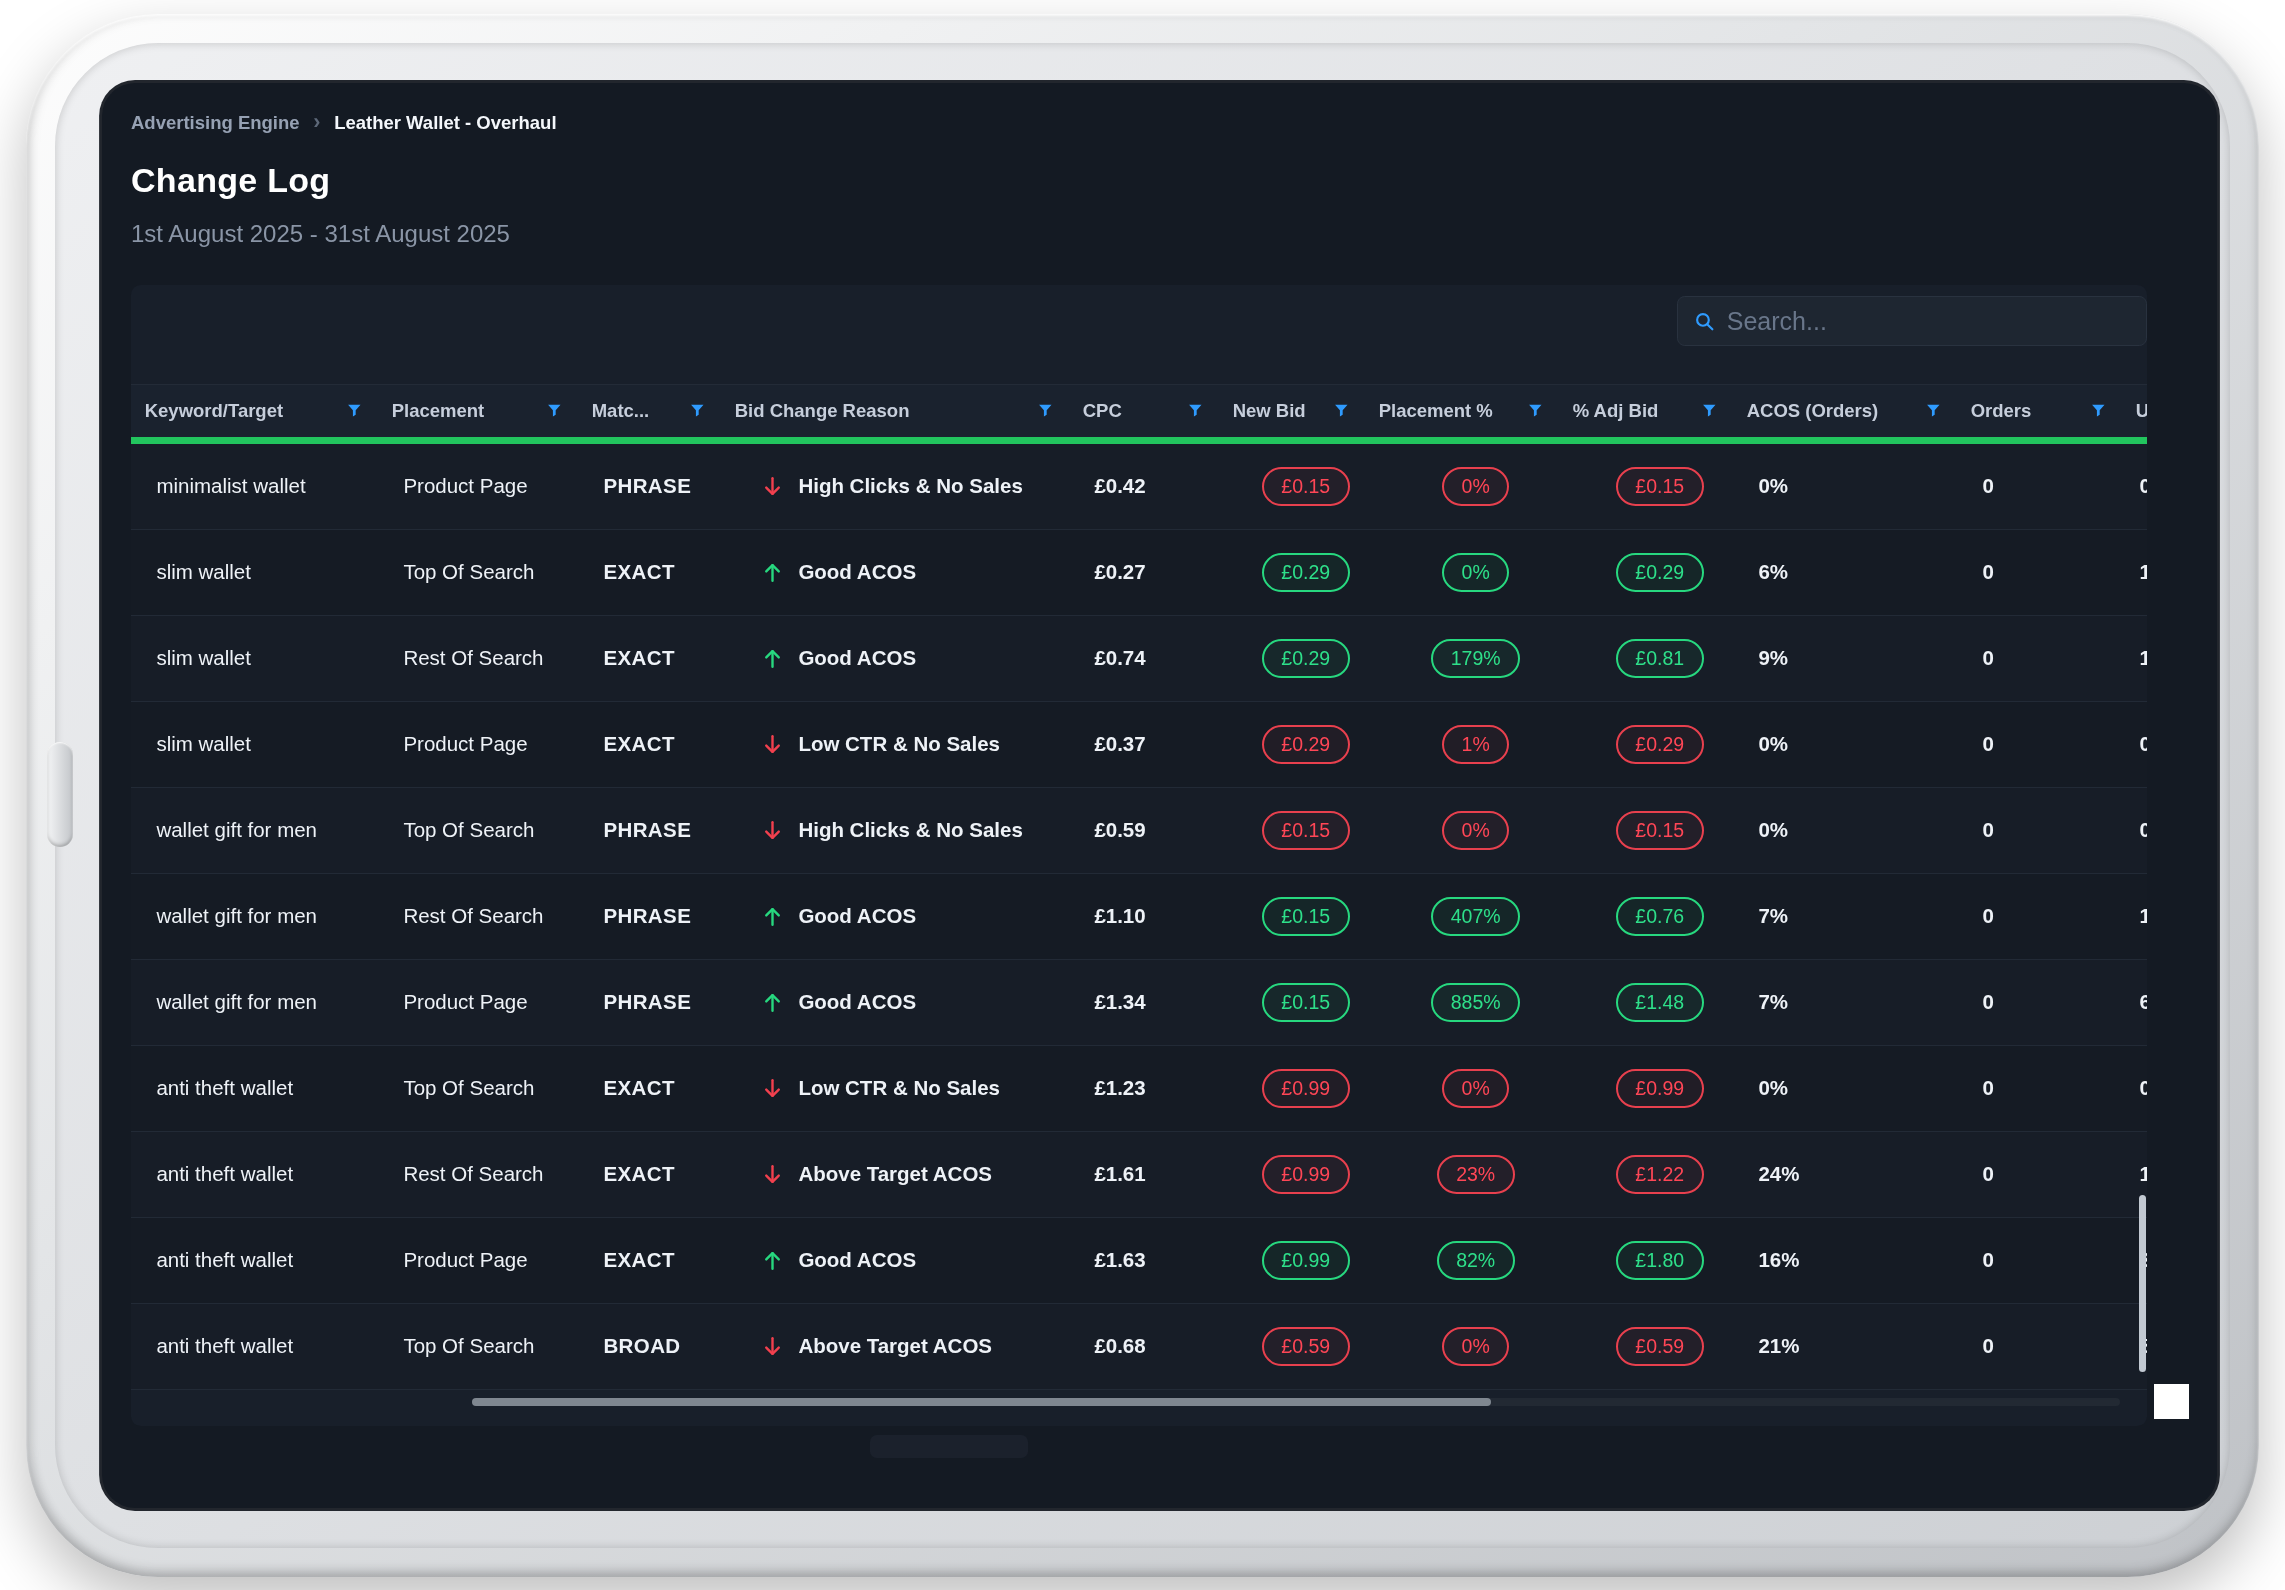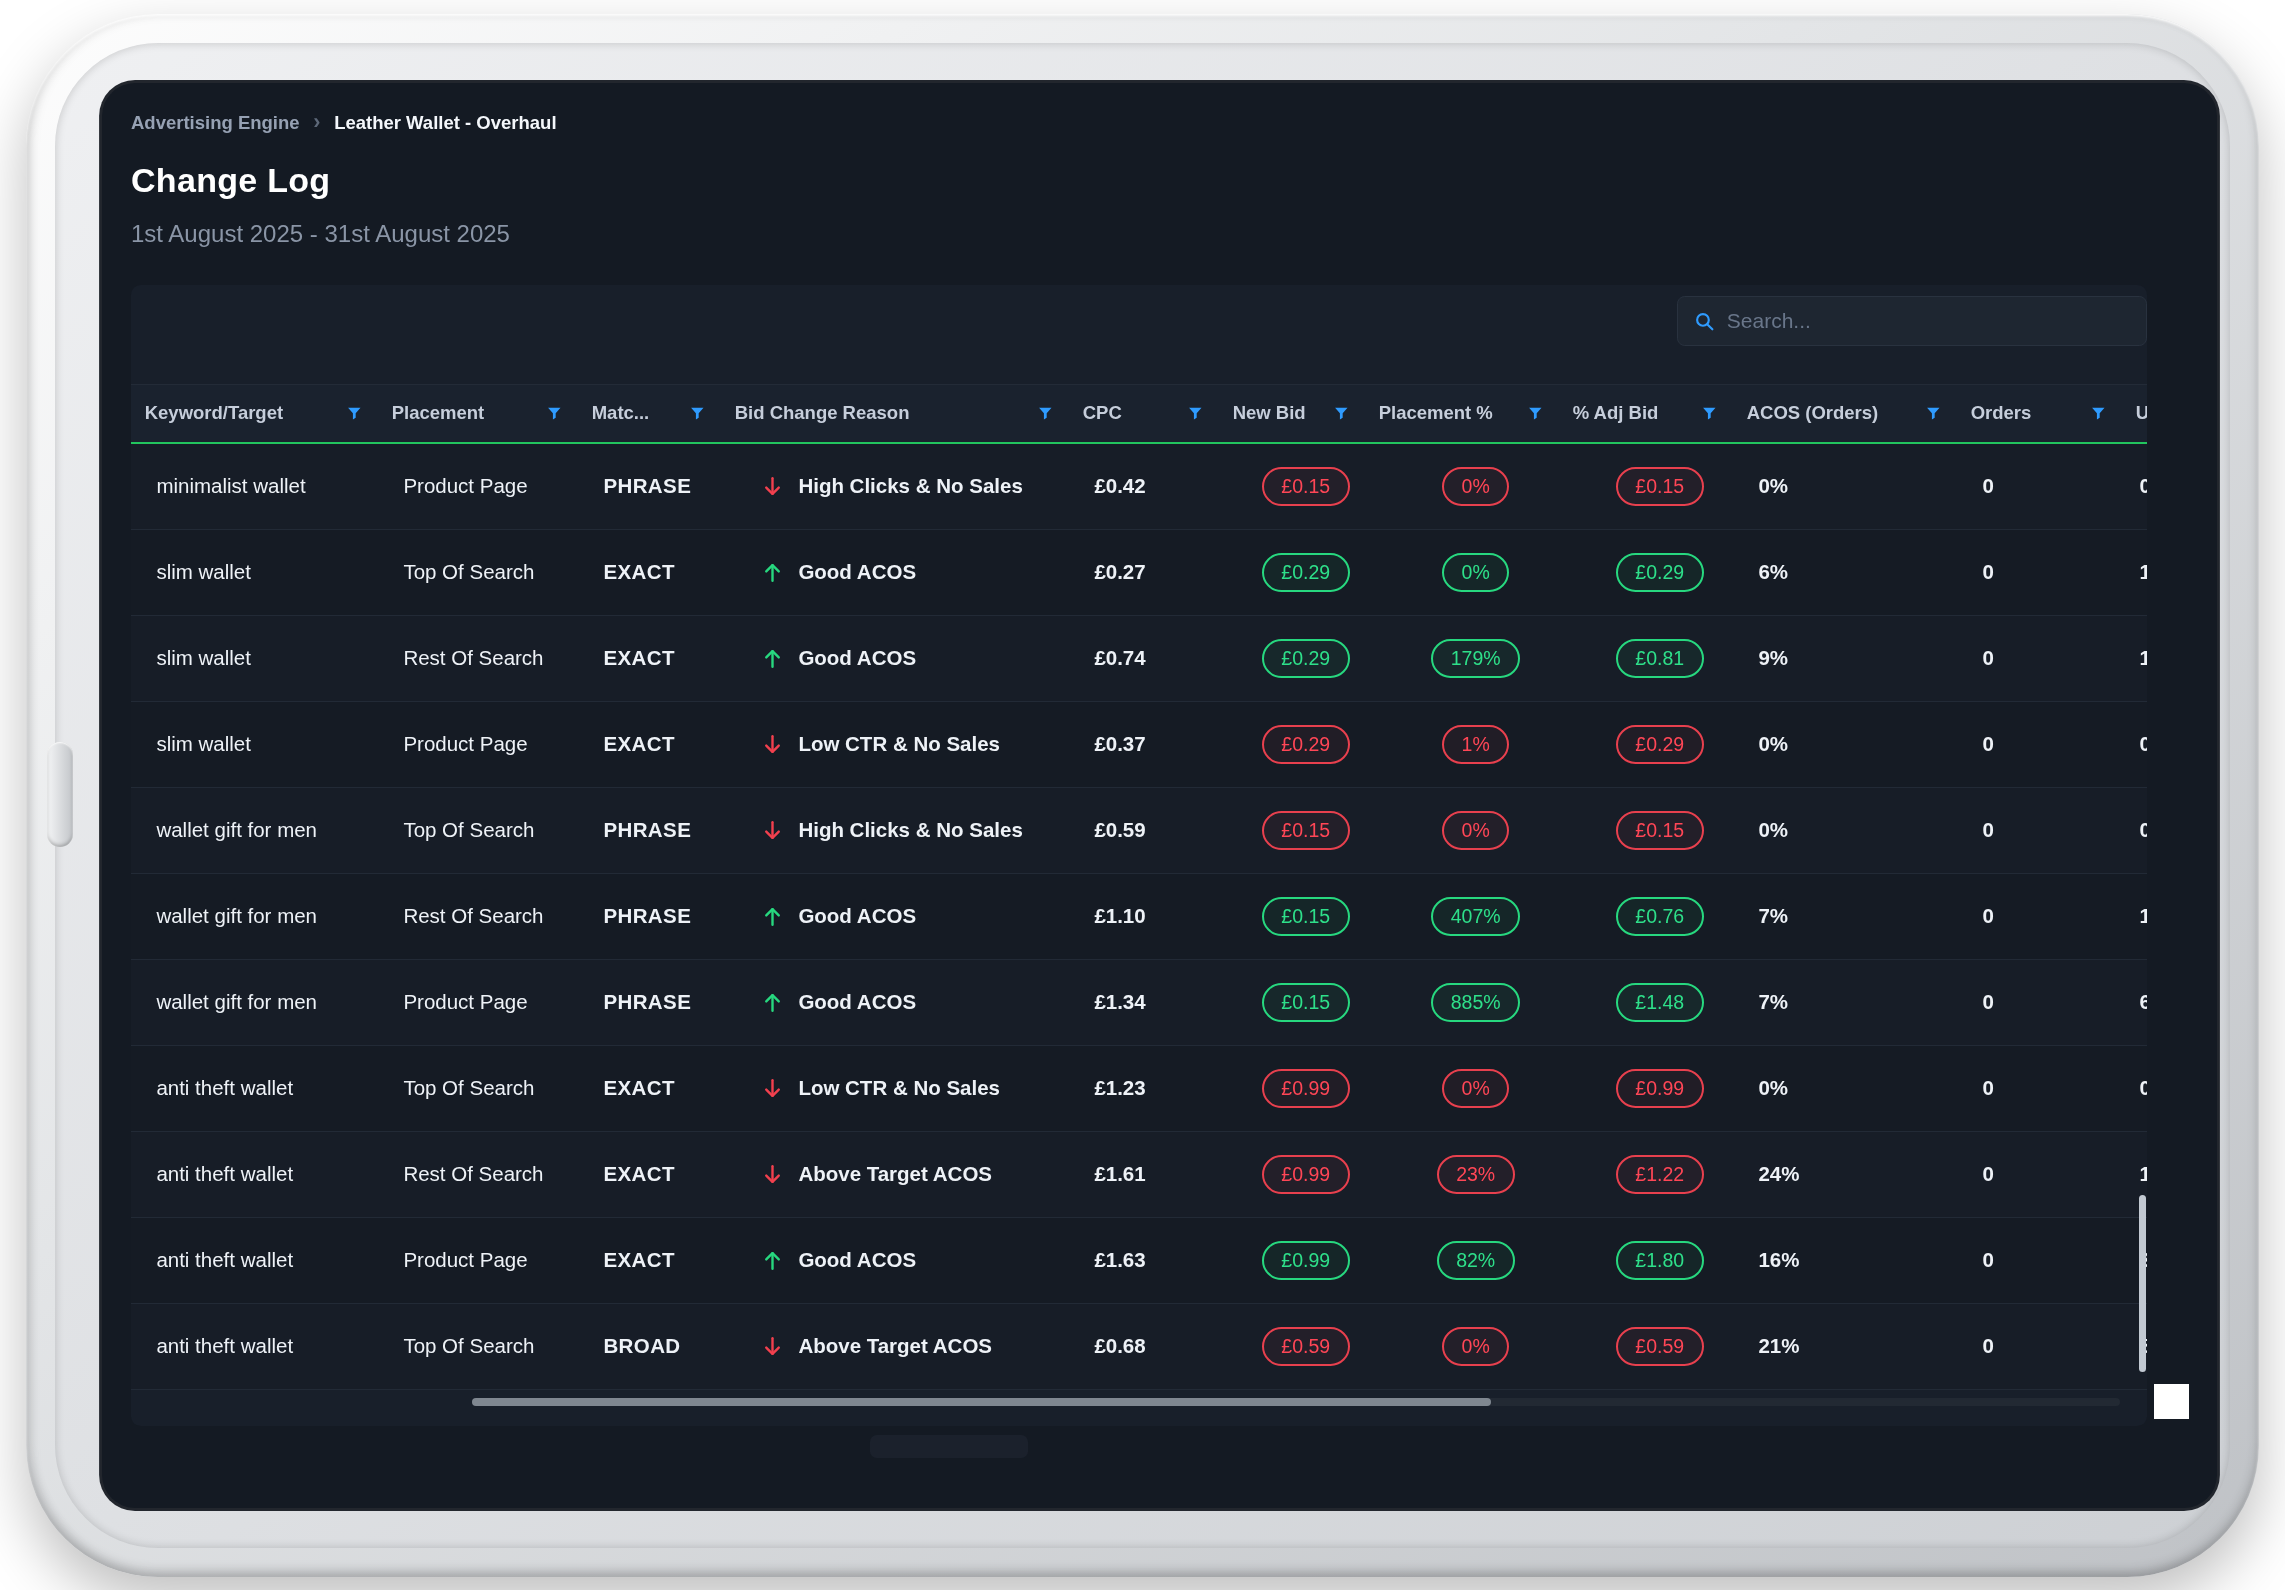--- a/index.html
+++ b/index.html
@@ -47,29 +47,29 @@
   
   .panel { position:absolute; left:29px; top:202px; width:2016px; height:1141px;
     background:#181f2a; border-radius:9.8px; overflow:hidden; }
 
   
   .searchbox { position:absolute; top:11.7px; right:0px; width:470px; height:50px;
     background:#1e2631; border:1px solid #29323f; border-radius:7.8px;
     display:flex; align-items:center; padding:0 15.6px; gap:11.7px; }
   .searchbox svg { width:21.5px; height:21.5px; flex:0 0 auto; }
   .searchbox input { flex:1; background:transparent; border:none; outline:none;
-    color:#a3a3a3; font-size:21px; font-family:inherit; }
+    color:#a3a3a3; font-size:25px; font-family:inherit; }
   .searchbox input::placeholder { color:#69768a; }
 
   
   .thead, .tr { display:grid;
     grid-template-columns:247px 200px 143px 348px 150px 146px 194px 174px 224px 165px 137px;
     padding-left:13.7px; align-items:center; }
   .thead { position:absolute; left:0; top:99px; width:100%; height:60px;
-    background:#1a222e; border-top:1px solid #232b37; border-bottom:2px solid #22c55e; }
+    background:#1a222e; border-top:1px solid #232b37; border-bottom:7px solid #22c55e; }
   .th { display:flex; align-items:center; justify-content:space-between;
     padding-right:29px; font-size:18.5px; font-weight:700; color:#c6cedb; white-space:nowrap; overflow:hidden; }
   .th .funnel { width:16.6px; height:16.6px; flex:0 0 auto; cursor:pointer; margin-left:7.8px; }
   .tbody { position:absolute; left:0; top:159px; width:100%; }
   .tr { height:86px; border-bottom:1px solid #222a36; cursor:pointer; }
   .tr.odd  { background:#171d27; }
   .tr.even { background:#151b24; }
   .td { font-size:20.5px; font-weight:500; color:#eef2f7; padding-left:11.7px; white-space:nowrap; }
   .td.match { font-weight:600; letter-spacing:0.4px; }
   .td.reason { display:flex; align-items:center; gap:13.7px; padding-left:25px; font-weight:600; }

